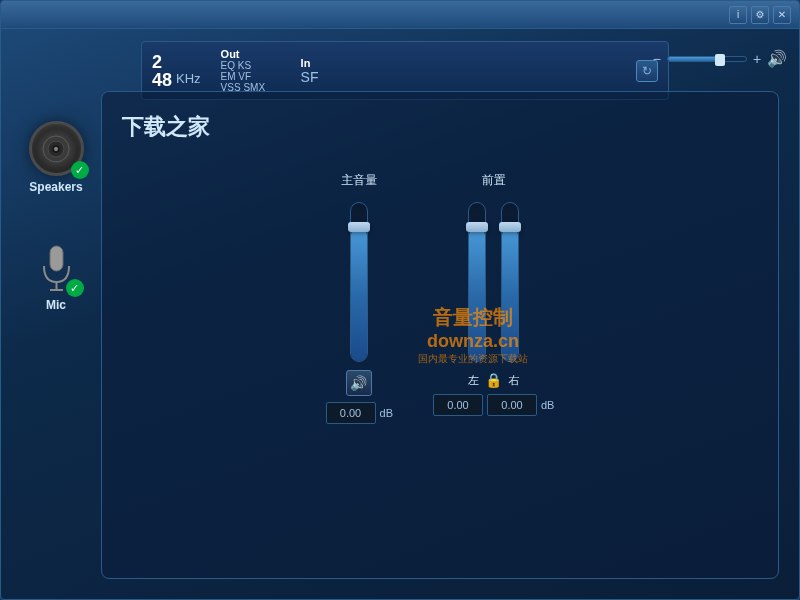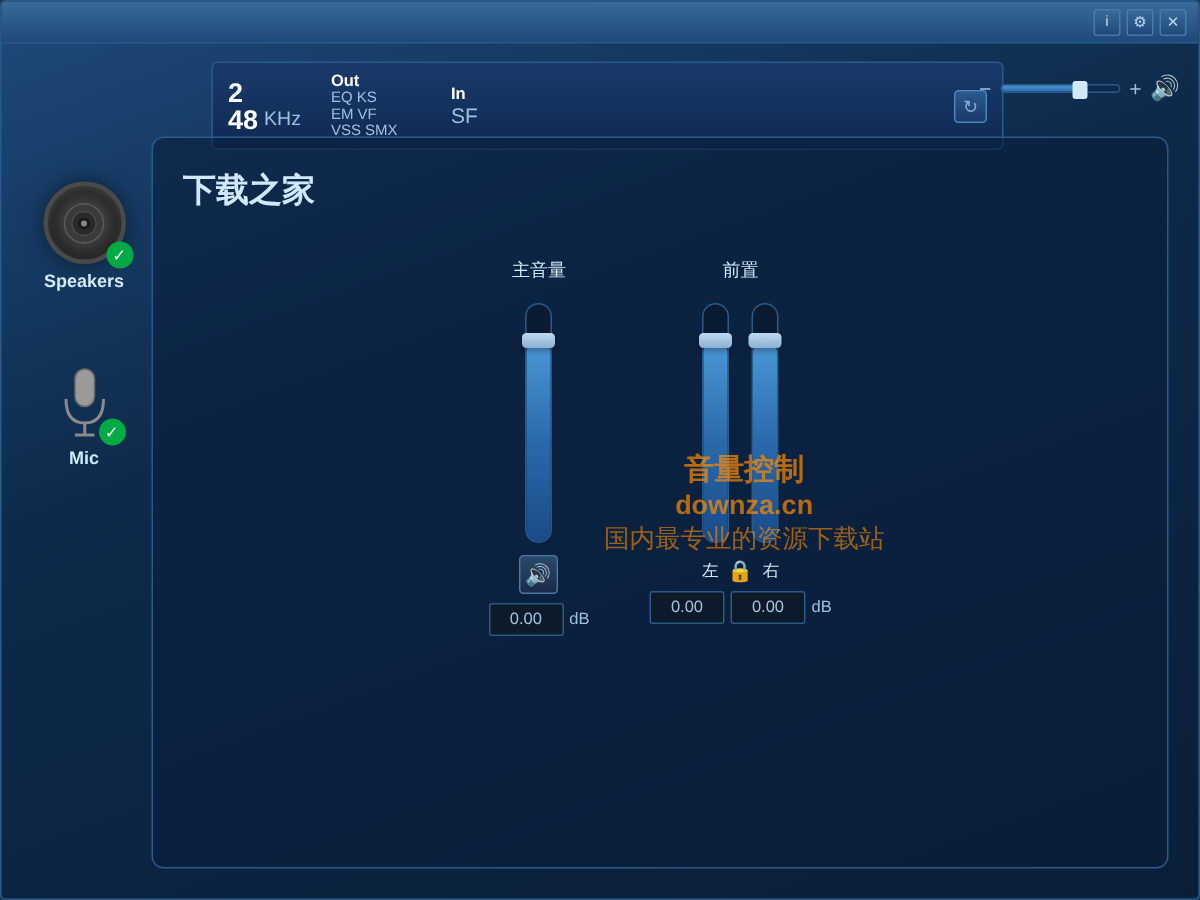--- a/index.html
+++ b/index.html
@@ -464,21 +464,21 @@
     }
 
     .watermark-en {
       color: rgba(255, 140, 0, 0.7);
       font-size: 18px;
       font-weight: bold;
     }
 
     .watermark-sub {
       color: rgba(255, 140, 0, 0.6);
-      font-size: 17px;
+      font-size: 10px;
     }
   </style>
 </head>
 <body>
 
 <div class="window">
 
   <div class="title-bar">
     <div class="title-bar-buttons">
       <div class="tb-btn">i</div>

